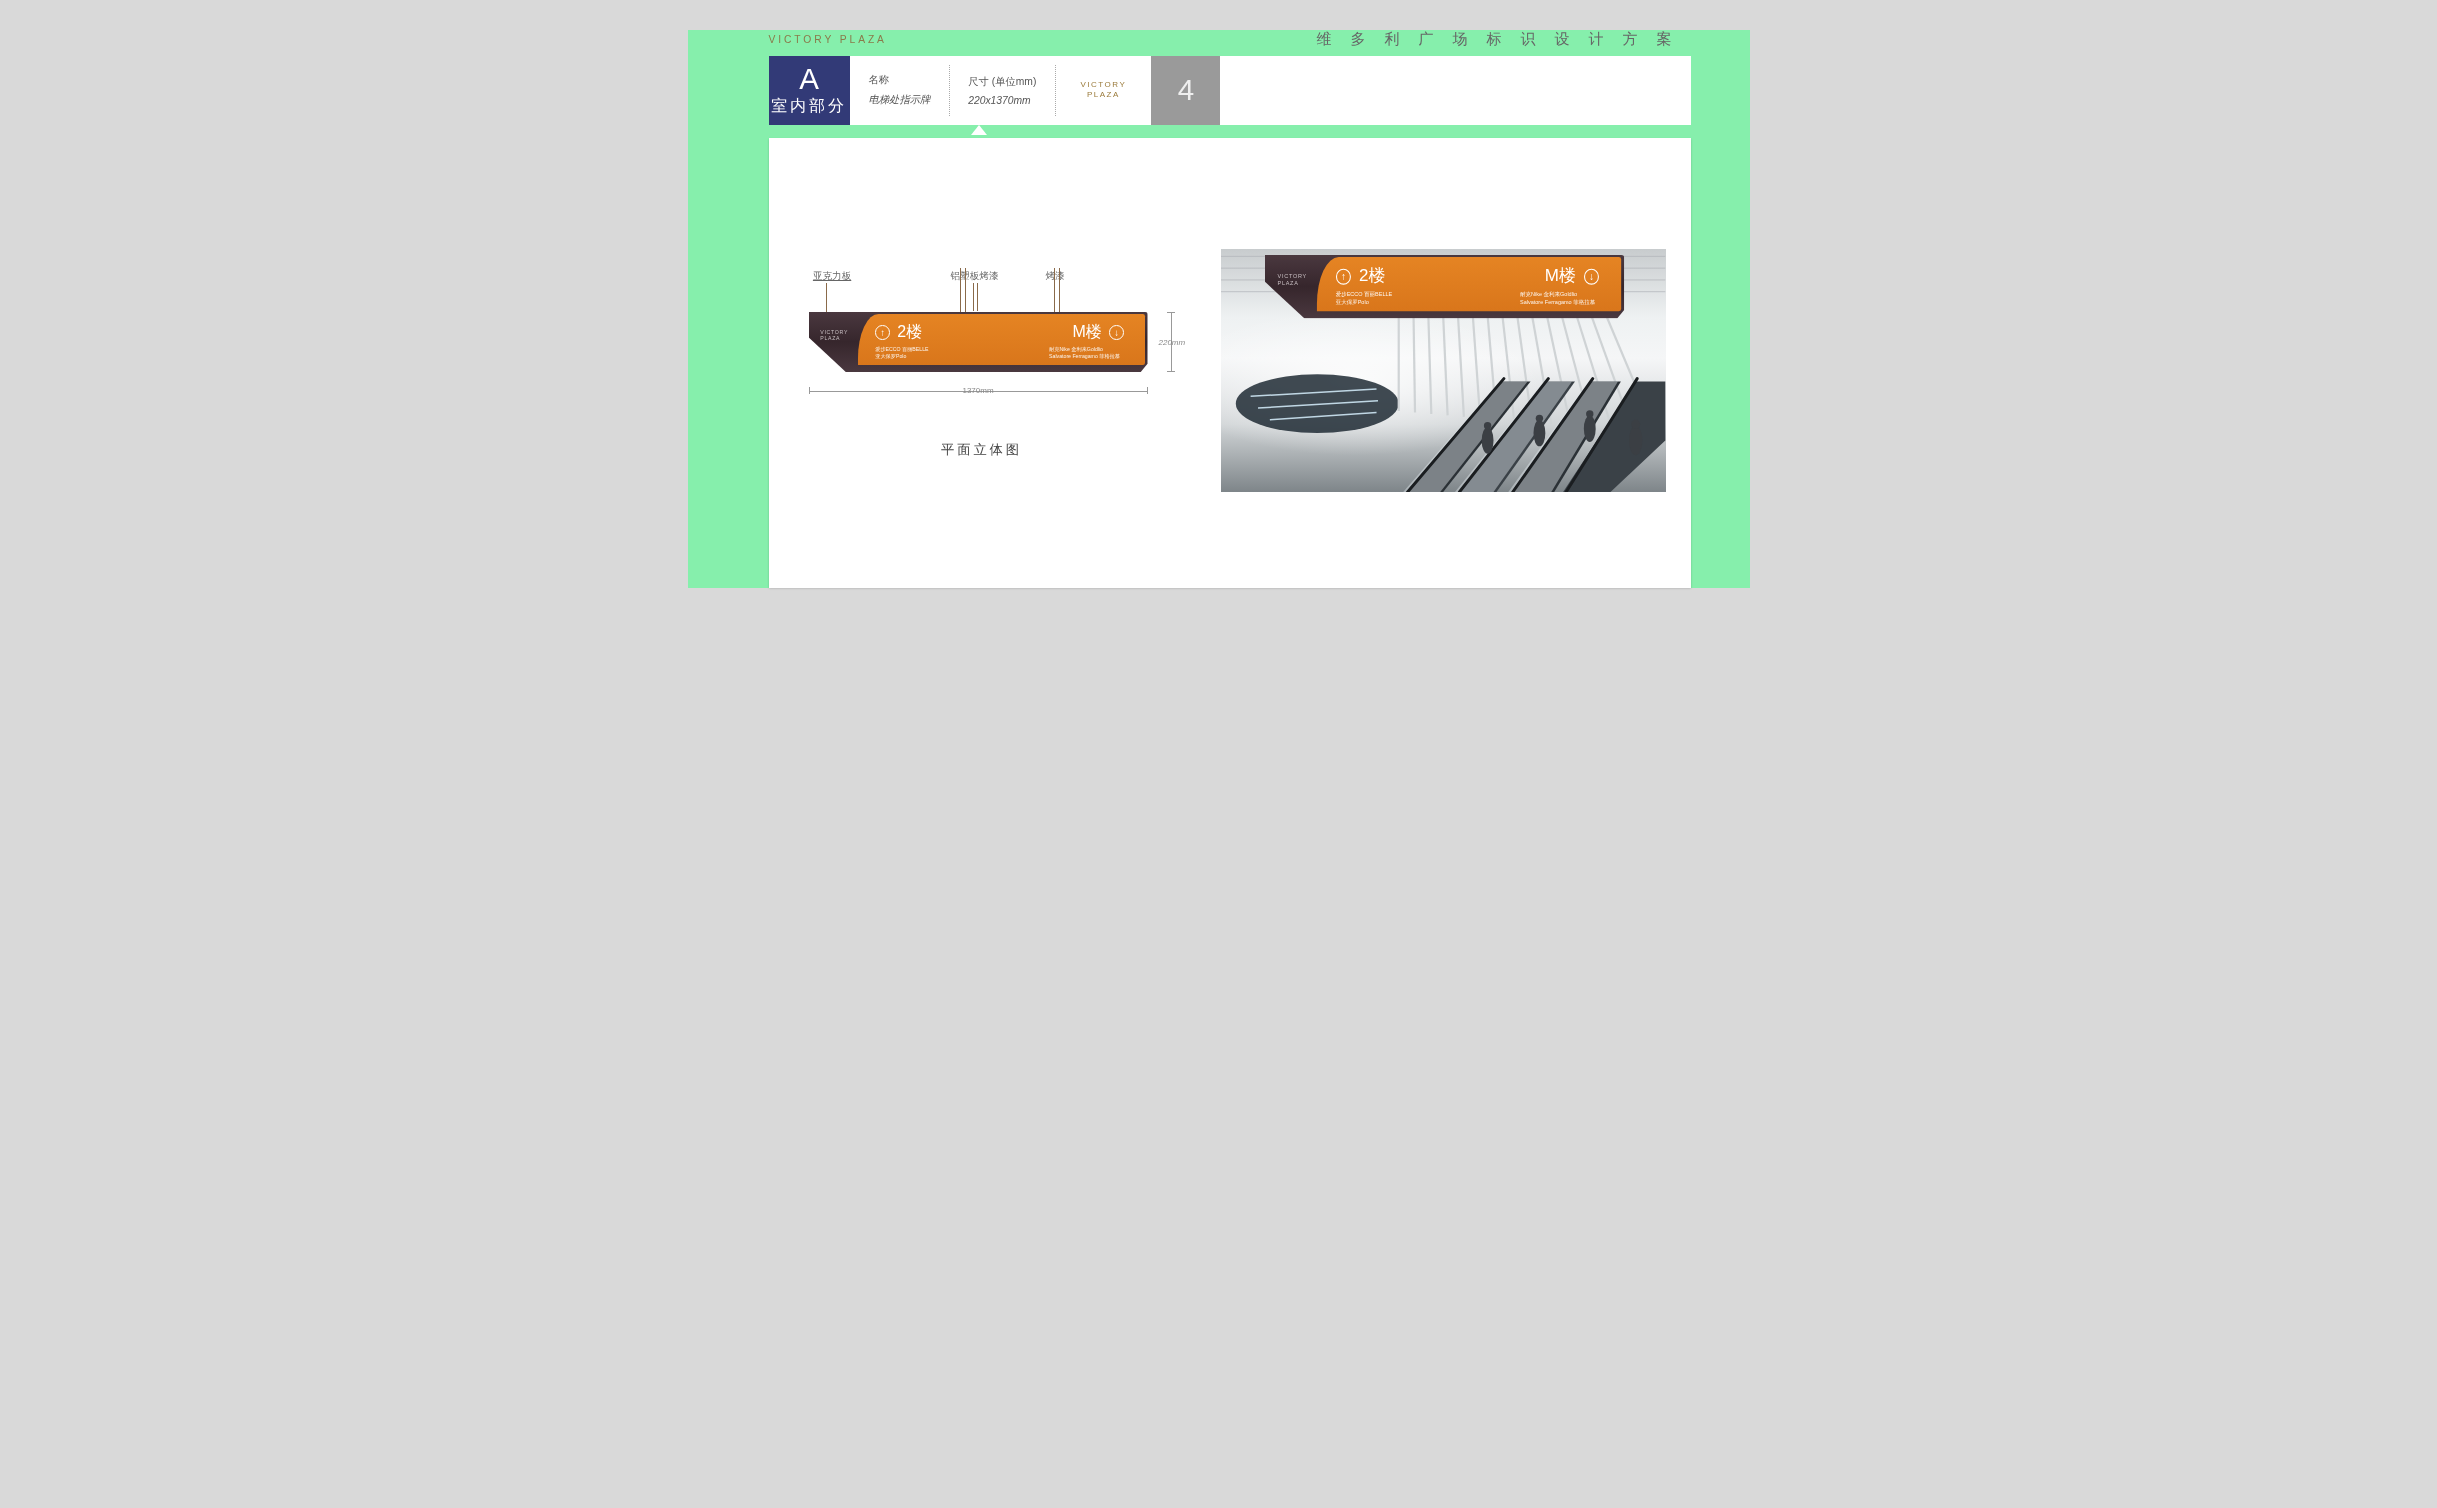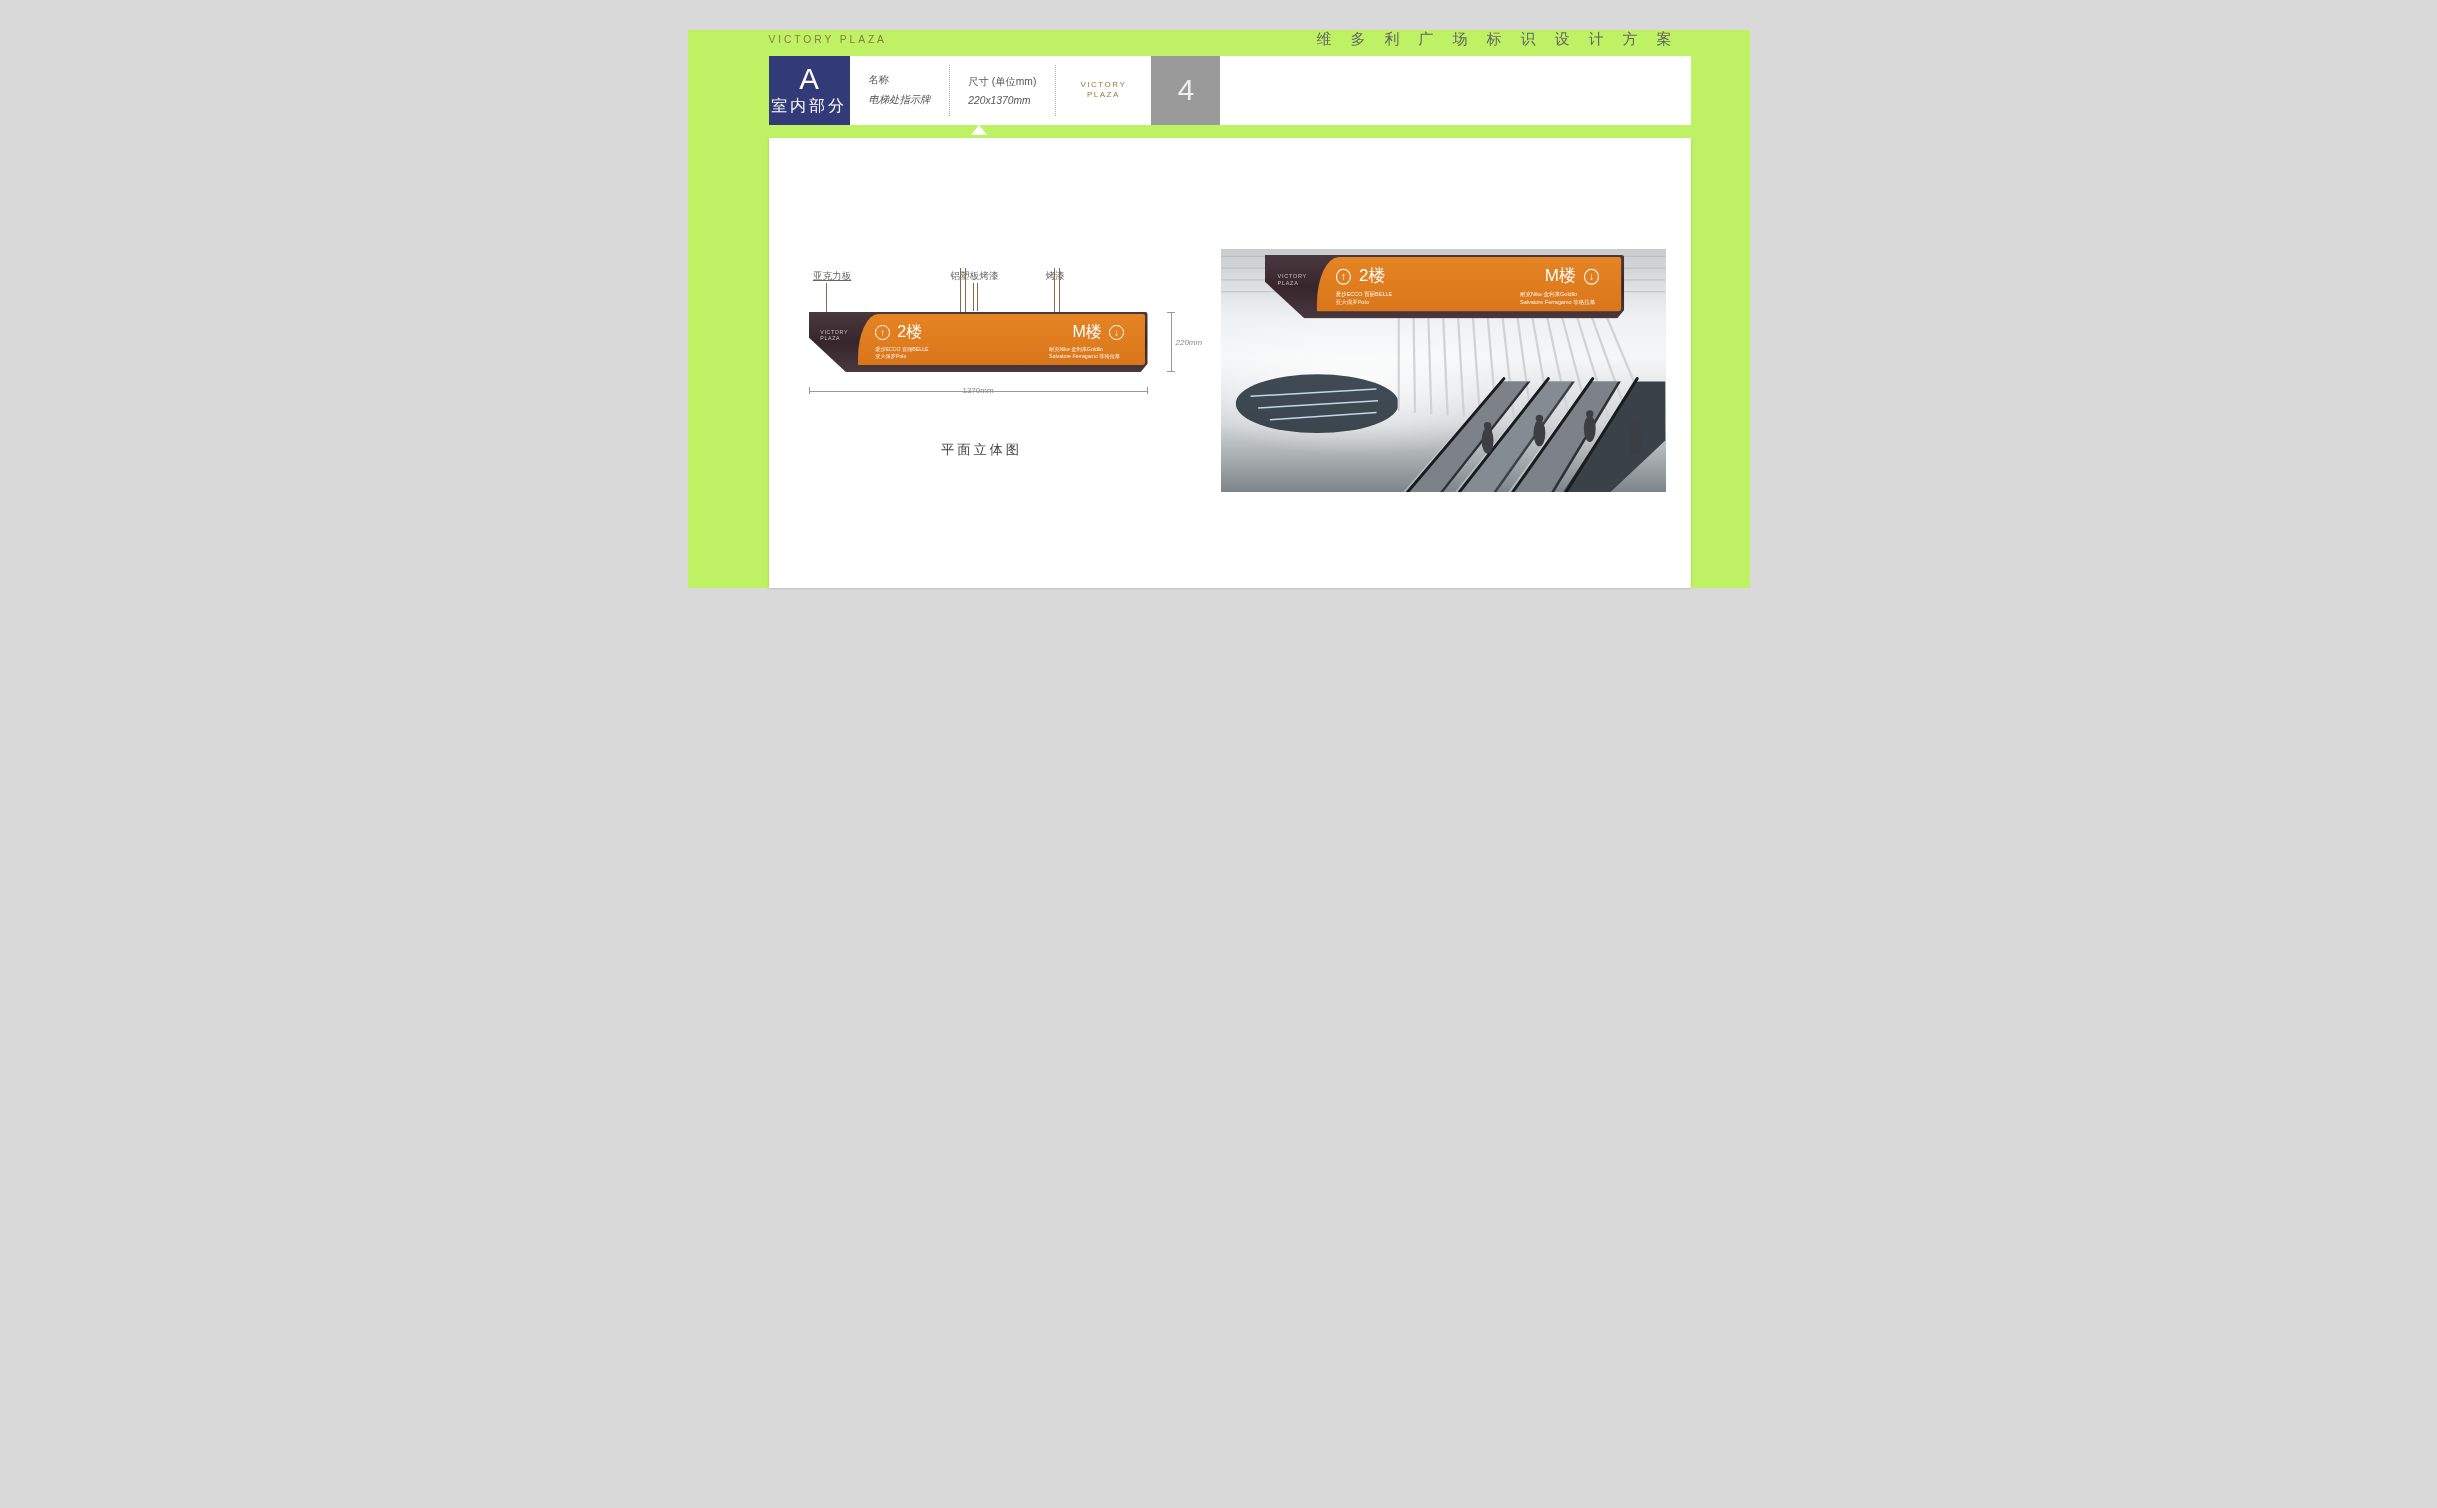--- a/index.html
+++ b/index.html
@@ -7,21 +7,21 @@
     background: #d9d9d9;
     font-family: "Microsoft YaHei", "PingFang SC", sans-serif;
     display: flex;
     justify-content: center;
     align-items: flex-start;
     min-height: 100vh;
     padding: 29.5px 0;
   }
   .page {
     width: 1062px;
-    background: #bef264;
+    background: #86efac;
   }
 
   
   .topstrip {
     display: flex;
     justify-content: space-between;
     align-items: center;
     padding: 0 59px 7.4px 81px;
   }
   .brand-en {
@@ -184,21 +184,21 @@
     border-left: 0.7px solid #999;
   }
   .dim-v .cap {
     position: absolute;
     height: 0.7px; width: 7.4px;
     background: #999;
     left: calc(50% - 3.7px);
   }
   .dim-v .txt {
     position: absolute;
-    left: 23px; top: 50%;
+    left: 6px; top: 50%;
     transform: translateY(-50%);
     font-style: italic;
   }
   .caption {
     position: absolute;
     top: 273px;
     left: 0;
     right: 52px;
     text-align: center;
     font-size: 13.3px;

